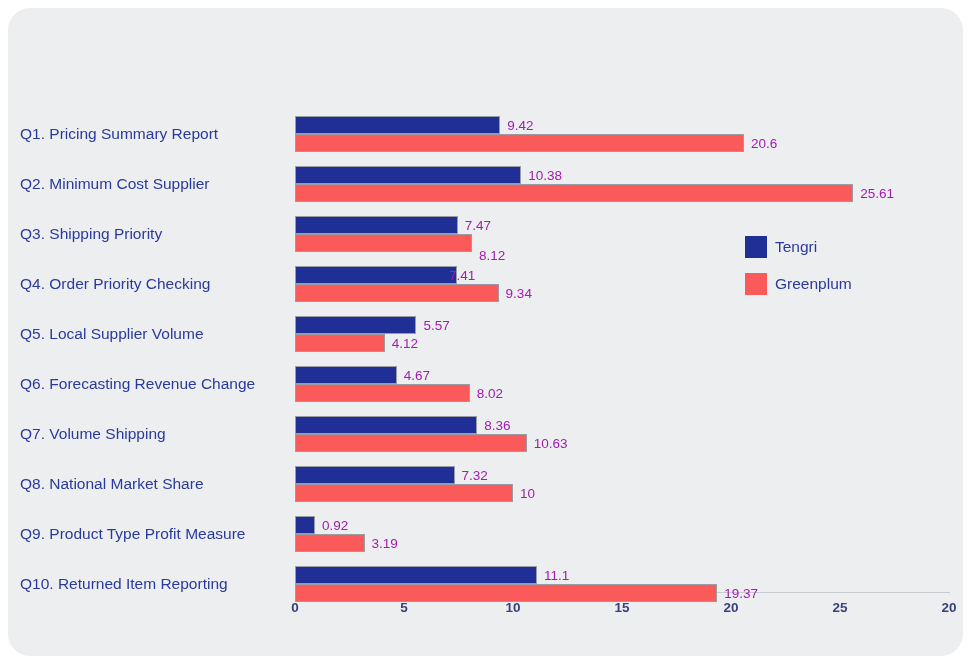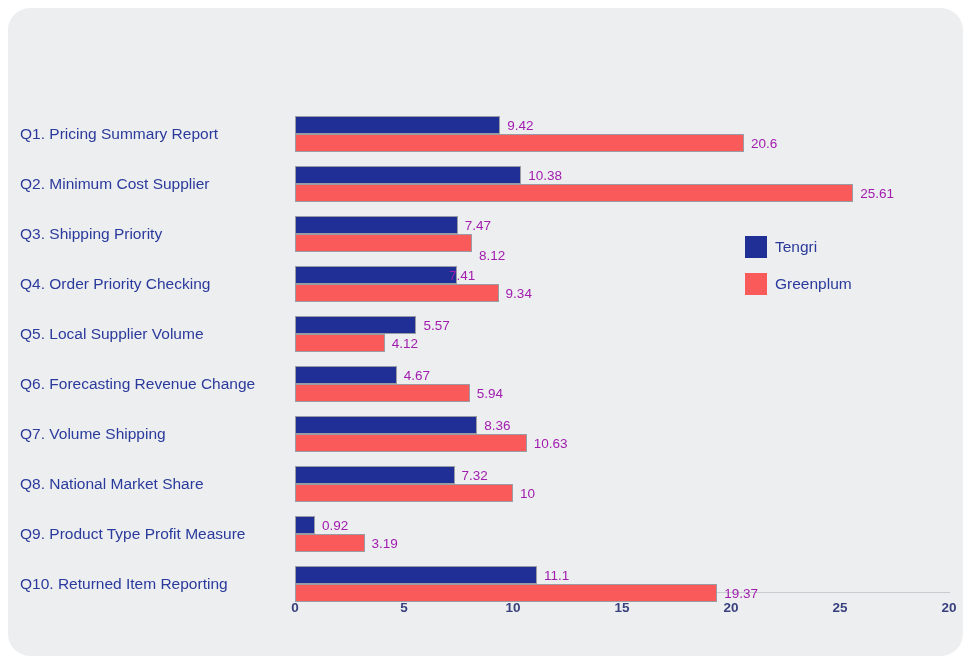--- a/index.html
+++ b/index.html
@@ -142,21 +142,21 @@
       <div class="bar-value" style="left: 497.612px; top: 285px;">9.34</div>
       <div class="cat-label" style="top: 326px;">Q5. Local Supplier Volume</div>
       <div class="bar tengri" style="left: 287px; top: 308px; width: 121.426px; background: rgb(31, 47, 150);"></div>
       <div class="bar-value" style="left: 415.426px; top: 317px;">5.57</div>
       <div class="bar greenplum" style="left: 287px; top: 326px; width: 89.816px; background: rgb(251, 90, 90);"></div>
       <div class="bar-value" style="left: 383.816px; top: 335px;">4.12</div>
       <div class="cat-label" style="top: 376px;">Q6. Forecasting Revenue Change</div>
       <div class="bar tengri" style="left: 287px; top: 358px; width: 101.806px; background: rgb(31, 47, 150);"></div>
       <div class="bar-value" style="left: 395.806px; top: 367px;">4.67</div>
       <div class="bar greenplum" style="left: 287px; top: 376px; width: 174.836px; background: rgb(251, 90, 90);"></div>
-      <div class="bar-value" style="left: 468.836px; top: 385px;">5.94</div>
+      <div class="bar-value" style="left: 468.836px; top: 385px;">8.02</div>
       <div class="cat-label" style="top: 426px;">Q7. Volume Shipping</div>
       <div class="bar tengri" style="left: 287px; top: 408px; width: 182.248px; background: rgb(31, 47, 150);"></div>
       <div class="bar-value" style="left: 476.248px; top: 417px;">8.36</div>
       <div class="bar greenplum" style="left: 287px; top: 426px; width: 231.734px; background: rgb(251, 90, 90);"></div>
       <div class="bar-value" style="left: 525.734px; top: 435px;">10.63</div>
       <div class="cat-label" style="top: 476px;">Q8. National Market Share</div>
       <div class="bar tengri" style="left: 287px; top: 458px; width: 159.576px; background: rgb(31, 47, 150);"></div>
       <div class="bar-value" style="left: 453.576px; top: 467px;">7.32</div>
       <div class="bar greenplum" style="left: 287px; top: 476px; width: 218px; background: rgb(251, 90, 90);"></div>
       <div class="bar-value" style="left: 512px; top: 485px;">10</div>

